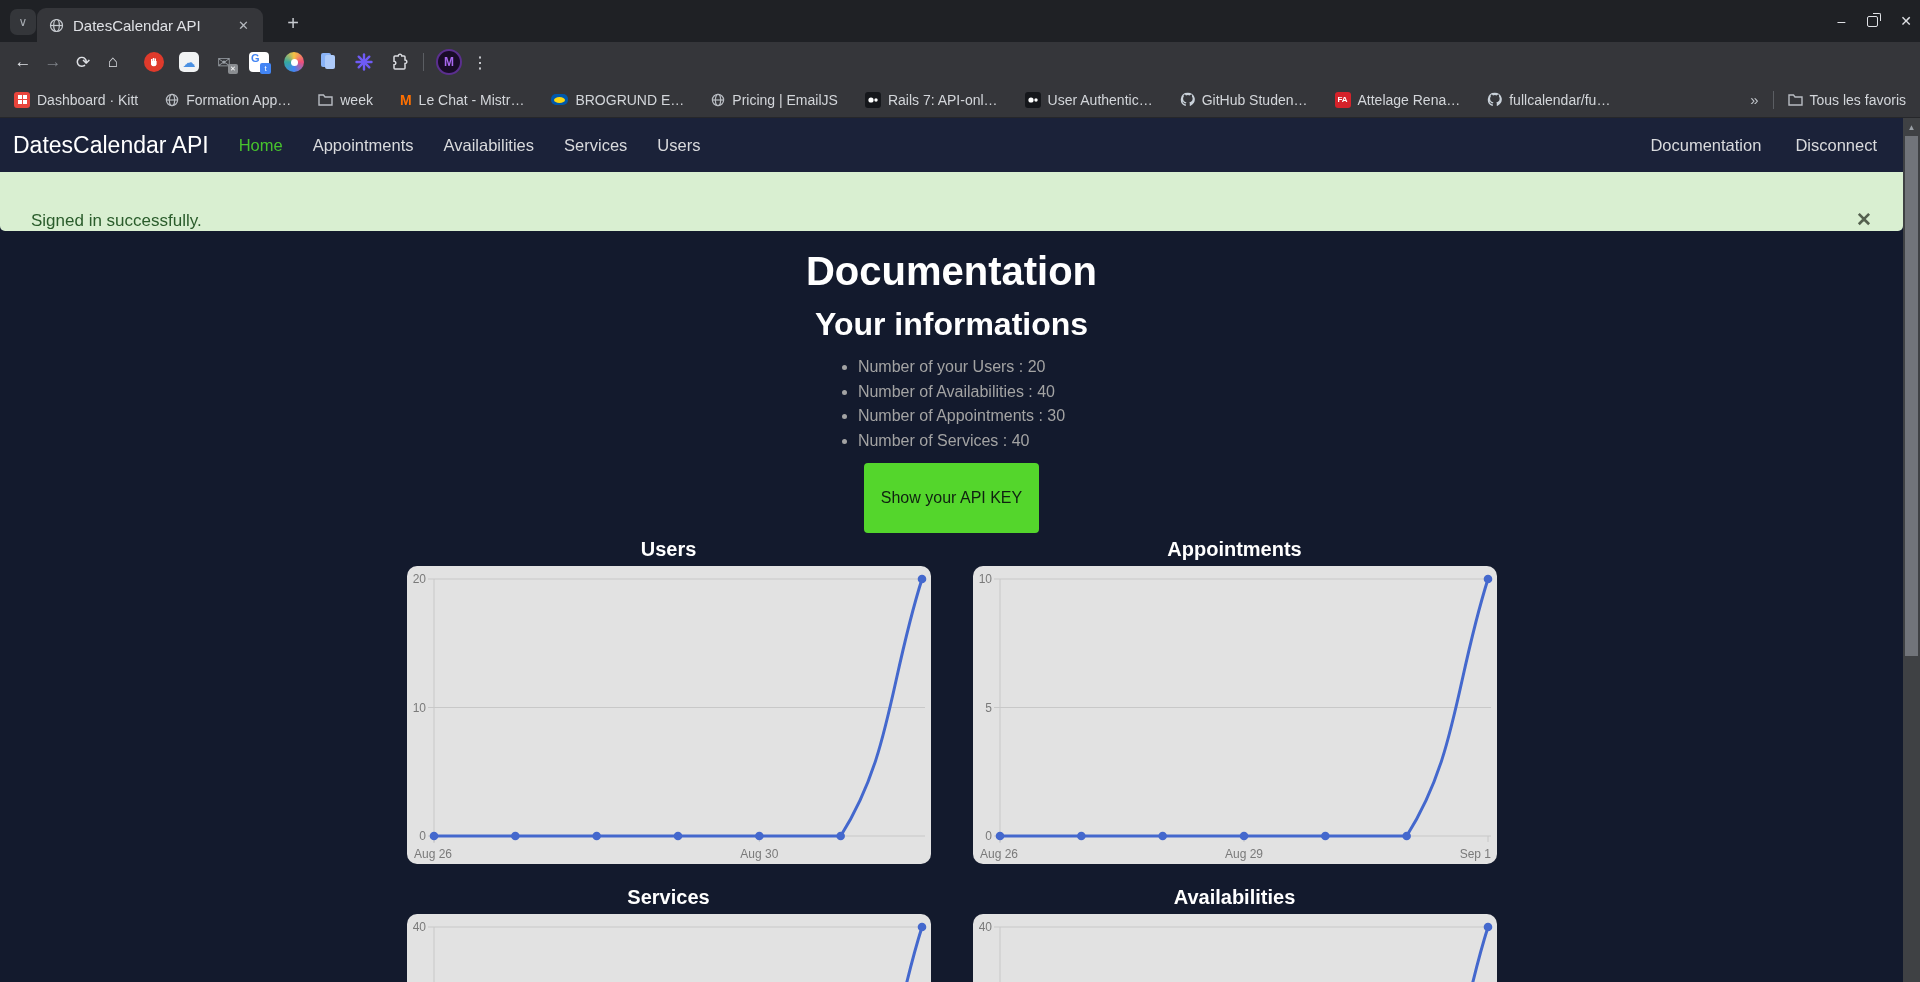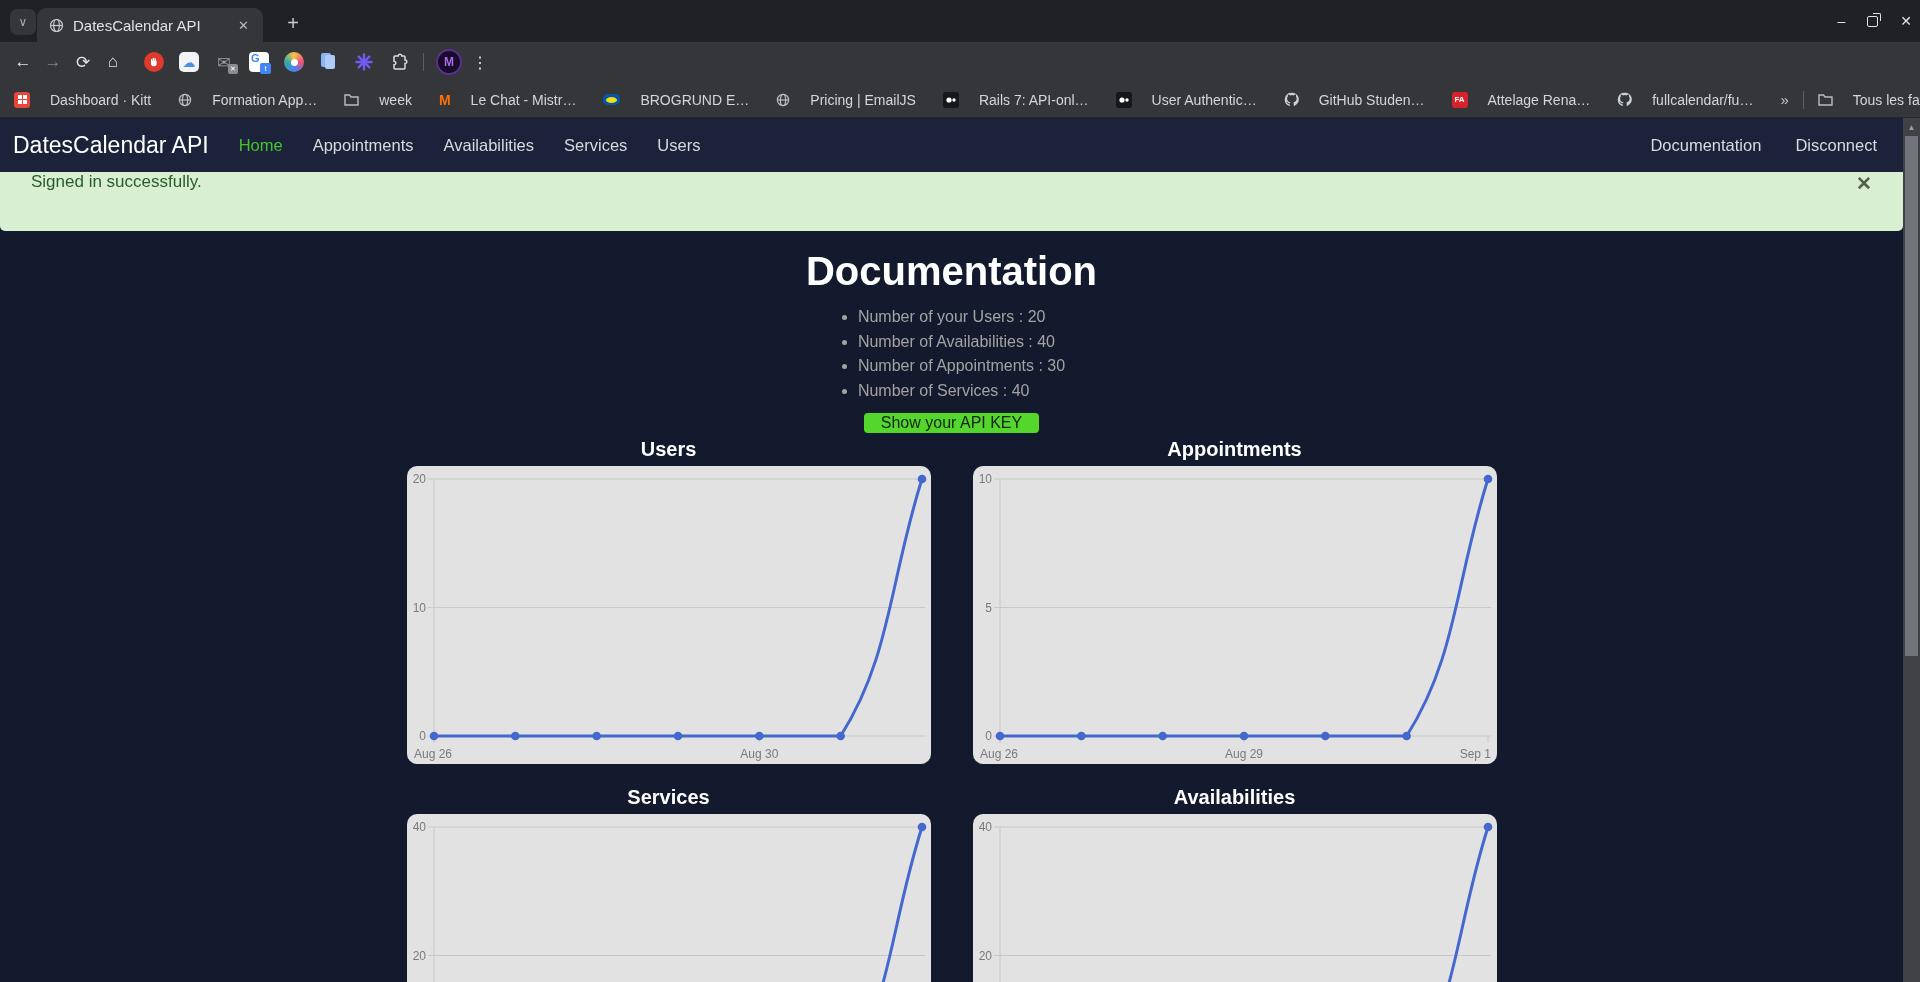--- a/index.html
+++ b/index.html
@@ -39,50 +39,50 @@
   .ext-tray { display:flex; align-items:center; gap:15px; margin-left:16px; }
   .ext { width:20px; height:20px; display:flex; align-items:center; justify-content:center; }
   .tray-divider { width:1px; height:18px; background:#5b5e63; margin-left:14px; }
   .avatar { width:26px; height:26px; border-radius:50%; background:#190c28;
             border:2px solid #5b2f8f; color:#a868ef; font-size:12px; font-weight:bold;
             display:flex; align-items:center; justify-content:center; margin-left:12px; }
   .kebab { color:#dfe1e5; font-size:16px; margin:0 10px 0 10px; }
 
   .bookmarks { position:relative; height:36px; background:#35363a; border-bottom:1px solid #26272a;
                display:flex; align-items:center; padding:0 14px; gap:27px; }
-  .bm { display:flex; align-items:center; gap:20px; color:#d3d6da; font-size:14px; white-space:nowrap; }
+  .bm { display:flex; align-items:center; gap:7px; color:#d3d6da; font-size:14px; white-space:nowrap; }
   .bm-right { margin-left:auto; display:flex; align-items:center; gap:14px; }
   .ic-sq { width:16px; height:16px; border-radius:3px; display:flex; align-items:center;
            justify-content:center; flex:none; }
   .chev { color:#c0c4c9; font-size:15px; }
   .bm-div { width:1px; height:18px; background:#5b5e63; }
 
   
   .page { position:relative; height:864px; background:#131a2d; }
   .page-inner { margin-right:17px; }
 
   .navbar { height:54px; background:#1b2239; display:flex; align-items:center; padding:0 26px 0 13px; }
   .brand { color:#ffffff; font-size:23px; }
   .nav-links { display:flex; align-items:flex-end; gap:30px; margin-left:30px; }
   .nav-link { color:#d9dadd; font-size:16.5px; }
   .nav-link.active { color:#47c32d; }
   .nav-right { margin-left:auto; display:flex; gap:34px; }
 
-  .alert { height:59px; background:#d9efd1; display:flex; align-items:flex-start; padding:0 31px;
+  .alert { height:59px; background:#d9efd1; display:flex; align-items:flex-end; padding:0 31px;
            border-radius:0 0 5px 5px; }
   .alert-msg { color:#2a5c2b; font-size:17px; }
   .alert-close { margin-left:auto; color:#55614f; font-size:19px; font-weight:bold; }
 
   .h1 { margin-top:18px; text-align:center; color:#fff; font-size:40px; font-weight:700; line-height:44px; }
   .h2 { margin-top:12px; text-align:center; color:#fff; font-size:32px; font-weight:700; line-height:38px; }
   .stats { margin:12px auto 0; width:fit-content; color:#a3a3a3; font-size:16px; line-height:24.5px;
            padding-left:20px; }
   .api-btn { display:block; margin:10px auto 0; background:#54d62c; color:#0f2210;
              border:none; border-radius:4px; font-size:16px; font-family:inherit;
-             padding:1px 17px; }
+             padding:26px 17px; }
   .lastweek { margin-top:48px; }
 
   .charts-row { display:flex; justify-content:center; gap:42px; }
   .chart-col { width:524px; }
   .chart-title { margin:4px 0 5px; text-align:center; color:#fff; font-size:20px; font-weight:700;
                  line-height:24px; }
   .chart-title.row2 { margin-top:17px; }
   .canvas { width:524px; height:298px; background:#e2e2e2; border-radius:10px; }
   svg text { font-family:"Liberation Sans", sans-serif; }
 
@@ -280,20 +280,21 @@
         <a class="nav-link">Disconnect</a>
       </span>
     </div>
 
     <div class="alert">
       <span class="alert-msg">Signed in successfully.</span>
       <span class="alert-close">✕</span>
     </div>
 
     <div class="h1">Documentation</div>
+    <div class="h2">Your informations</div>
 
     <ul class="stats">
       <li>Number of your Users : 20</li>
       <li>Number of Availabilities : 40</li>
       <li>Number of Appointments : 30</li>
       <li>Number of Services : 40</li>
     </ul>
 
     <button class="api-btn">Show your API KEY</button>
 

